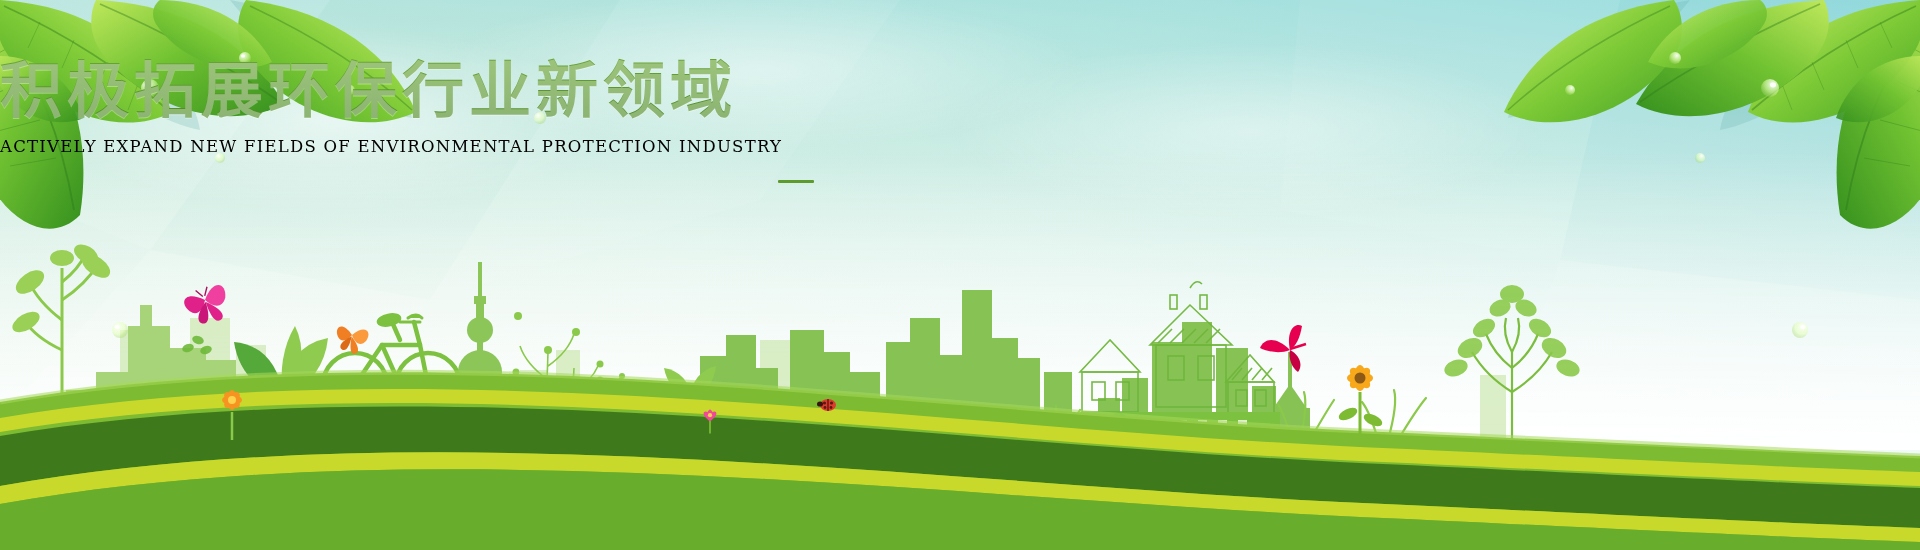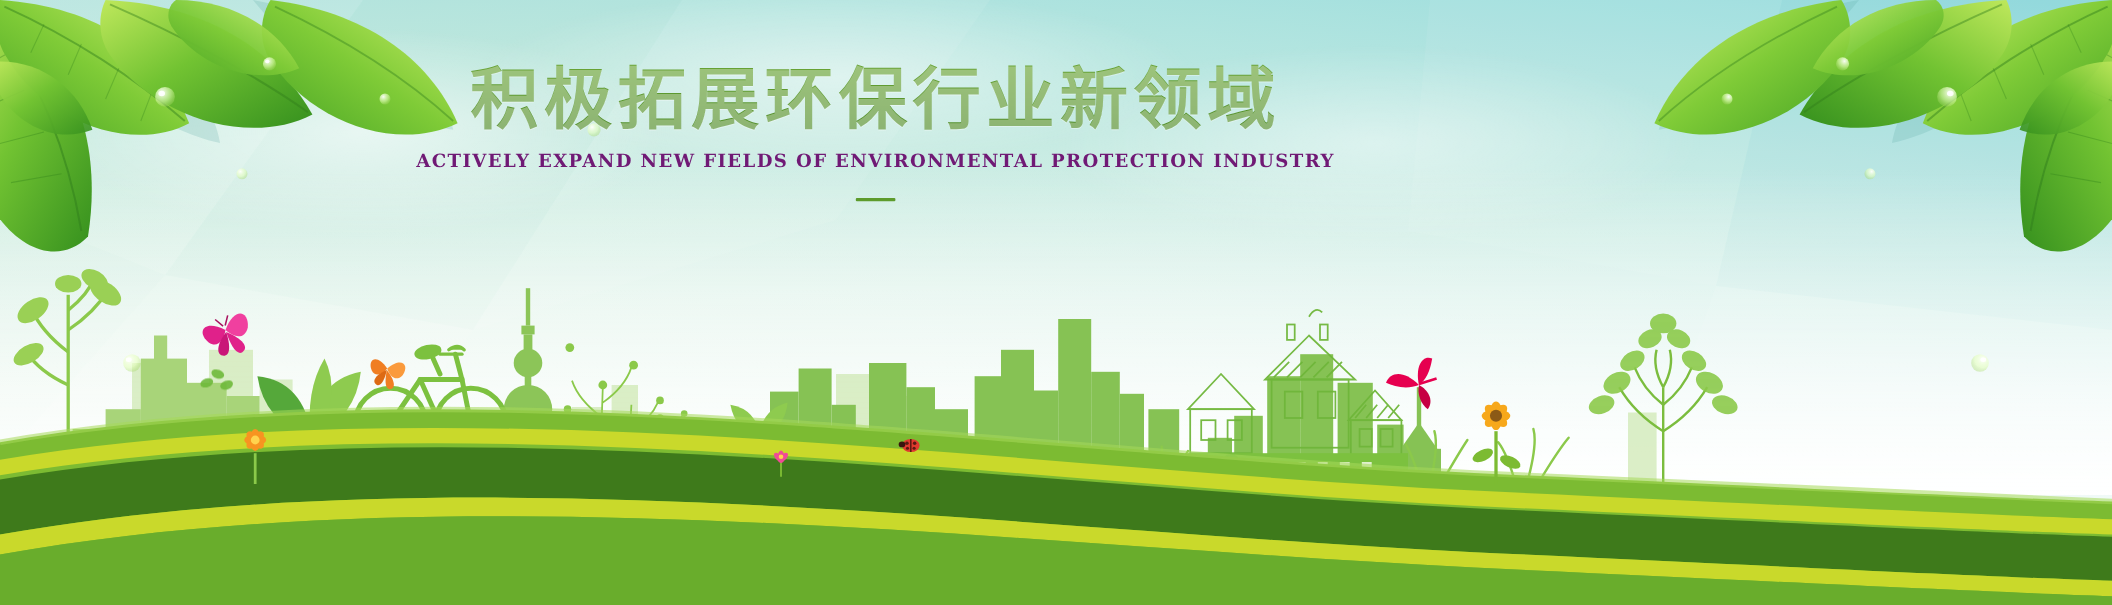--- a/index.html
+++ b/index.html
@@ -16,21 +16,21 @@
     background:#f2fbf6;
   }
   .layer{position:absolute;top:0;left:0;width:1920px;height:550px;}
   .layer svg{display:block;width:1920px;height:550px;}
 
   
   #text-block{
     position:absolute;
     left:0; top:0;
     width:1592px;
-    text-align:center;
+    text-align:left;
     z-index:40;
     pointer-events:none;
   }
   #headline-cn{
     margin:0;
     padding-top:58px;
     font-family:"DejaVu Serif","Liberation Serif",serif;
     font-size:62px;
     font-weight:700;
     letter-spacing:5px;
@@ -40,23 +40,23 @@
     -webkit-background-clip:text;
     background-clip:text;
     -webkit-text-fill-color:transparent;
     text-shadow:0 1px 0 rgba(255,255,255,.35);
   }
   #subtitle-en{
     margin:0;
     padding-top:14px;
     font-family:"DejaVu Serif","Liberation Serif",serif;
     font-size:16.5px;
-    font-weight:700;
+    font-weight:400;
     letter-spacing:1.25px;
-    color:#701a75;
+    color:#000000;
     white-space:nowrap;
   }
   #divider-dash{
     width:36px;
     height:3px;
     margin:24px auto 0 auto;
     background:#5d9b2c;
     border-radius:1px;
   }
   #headline-cn-2{

